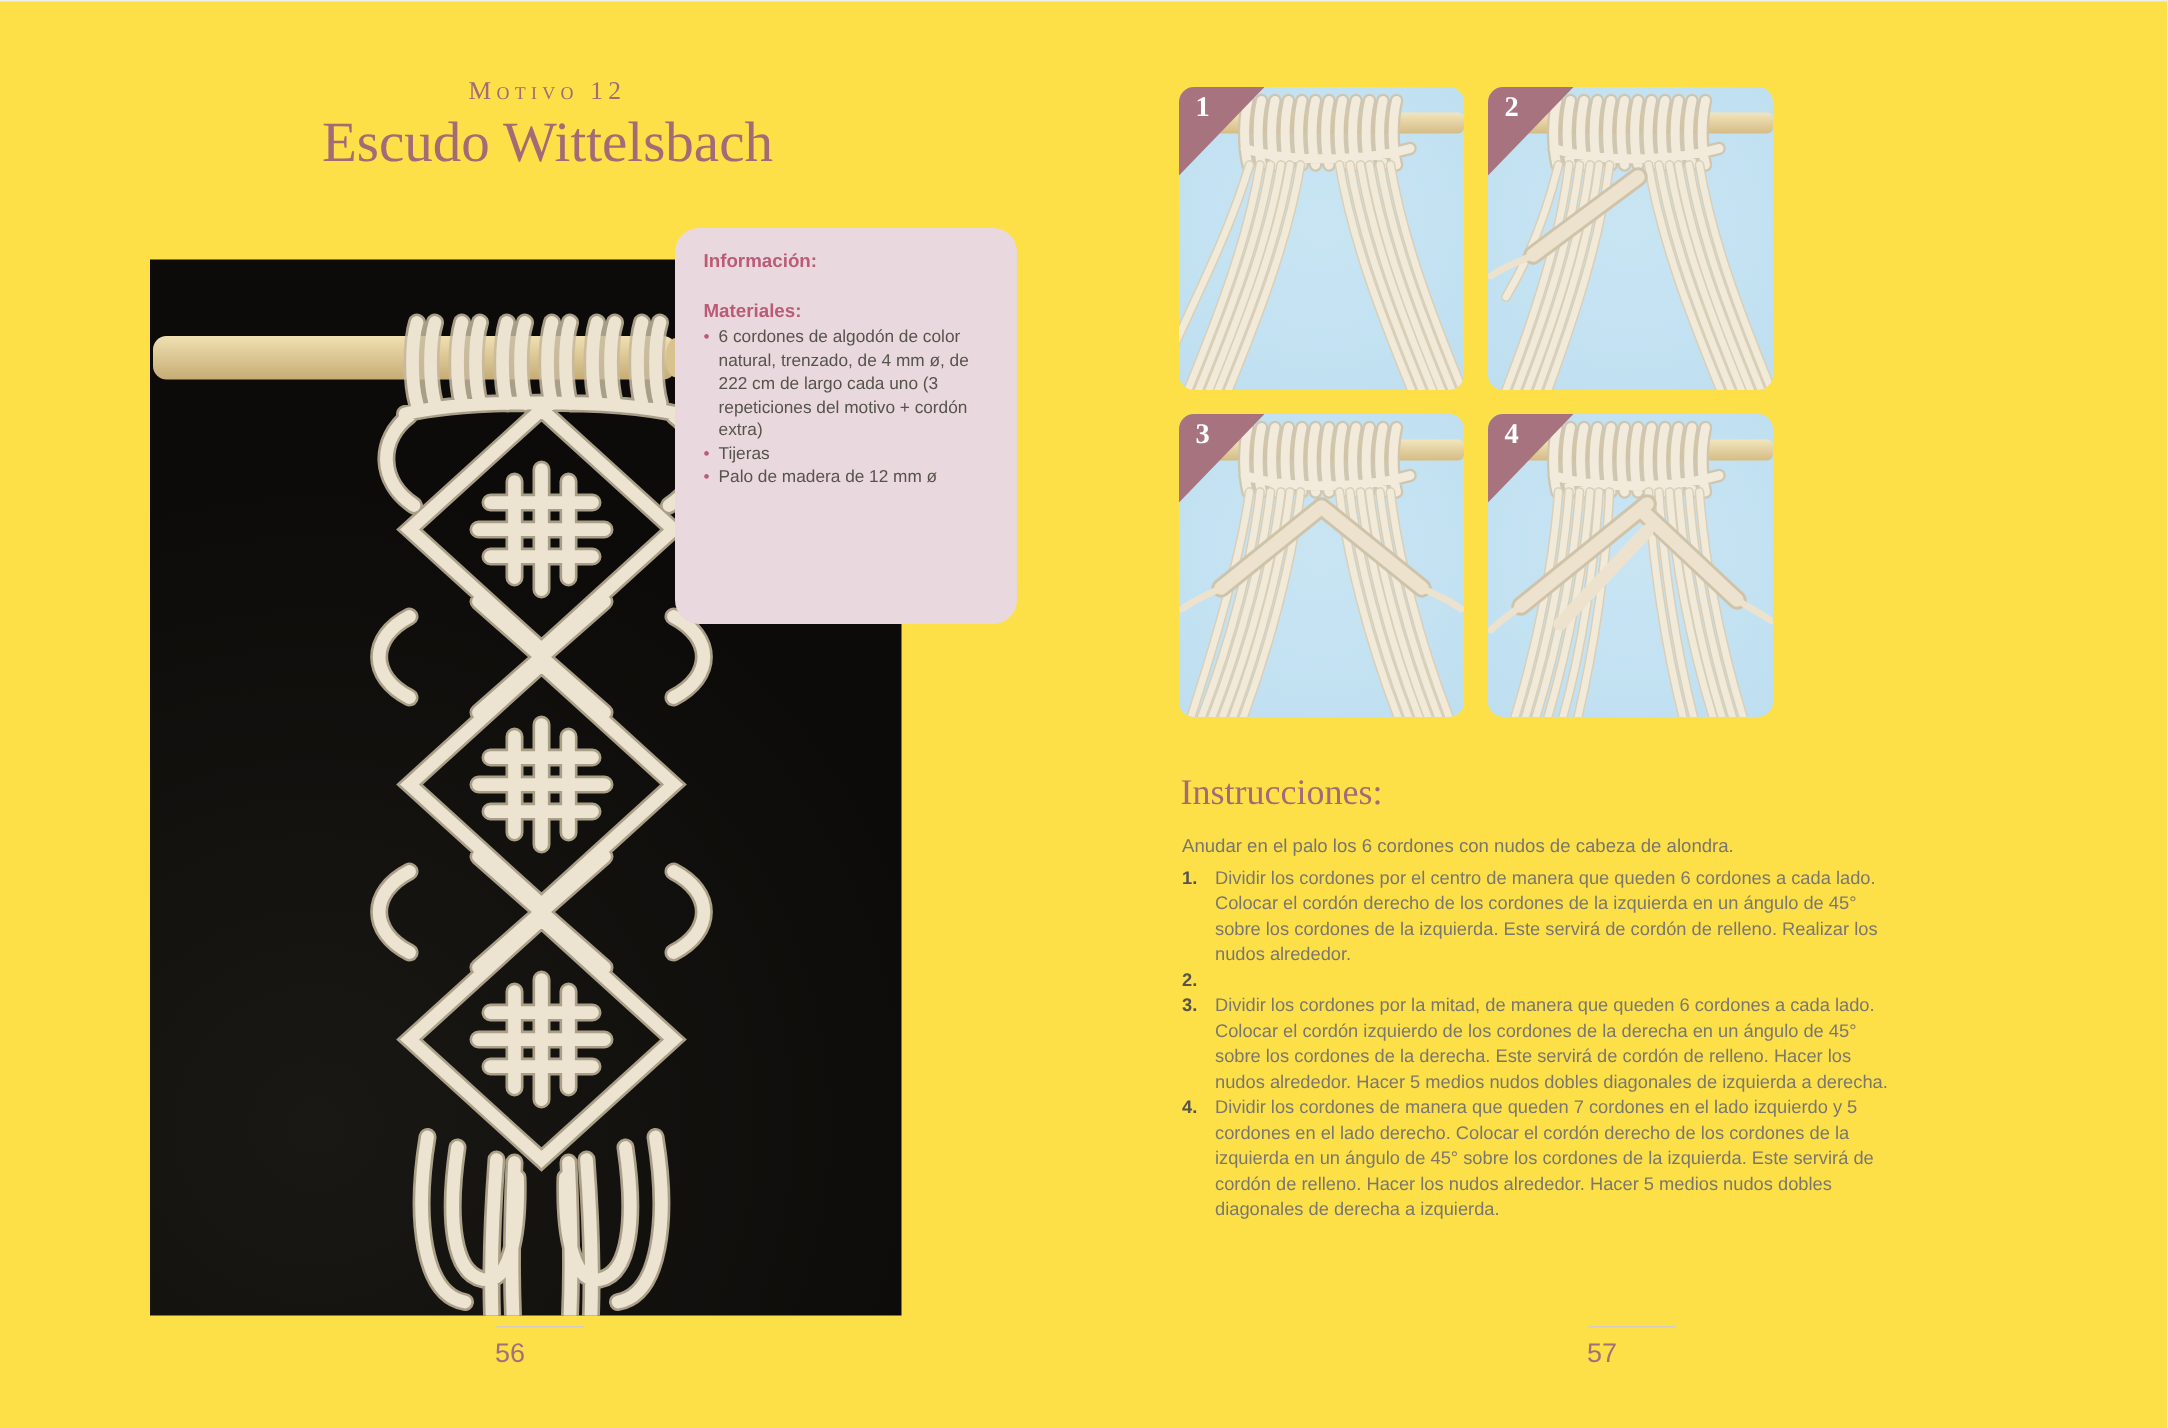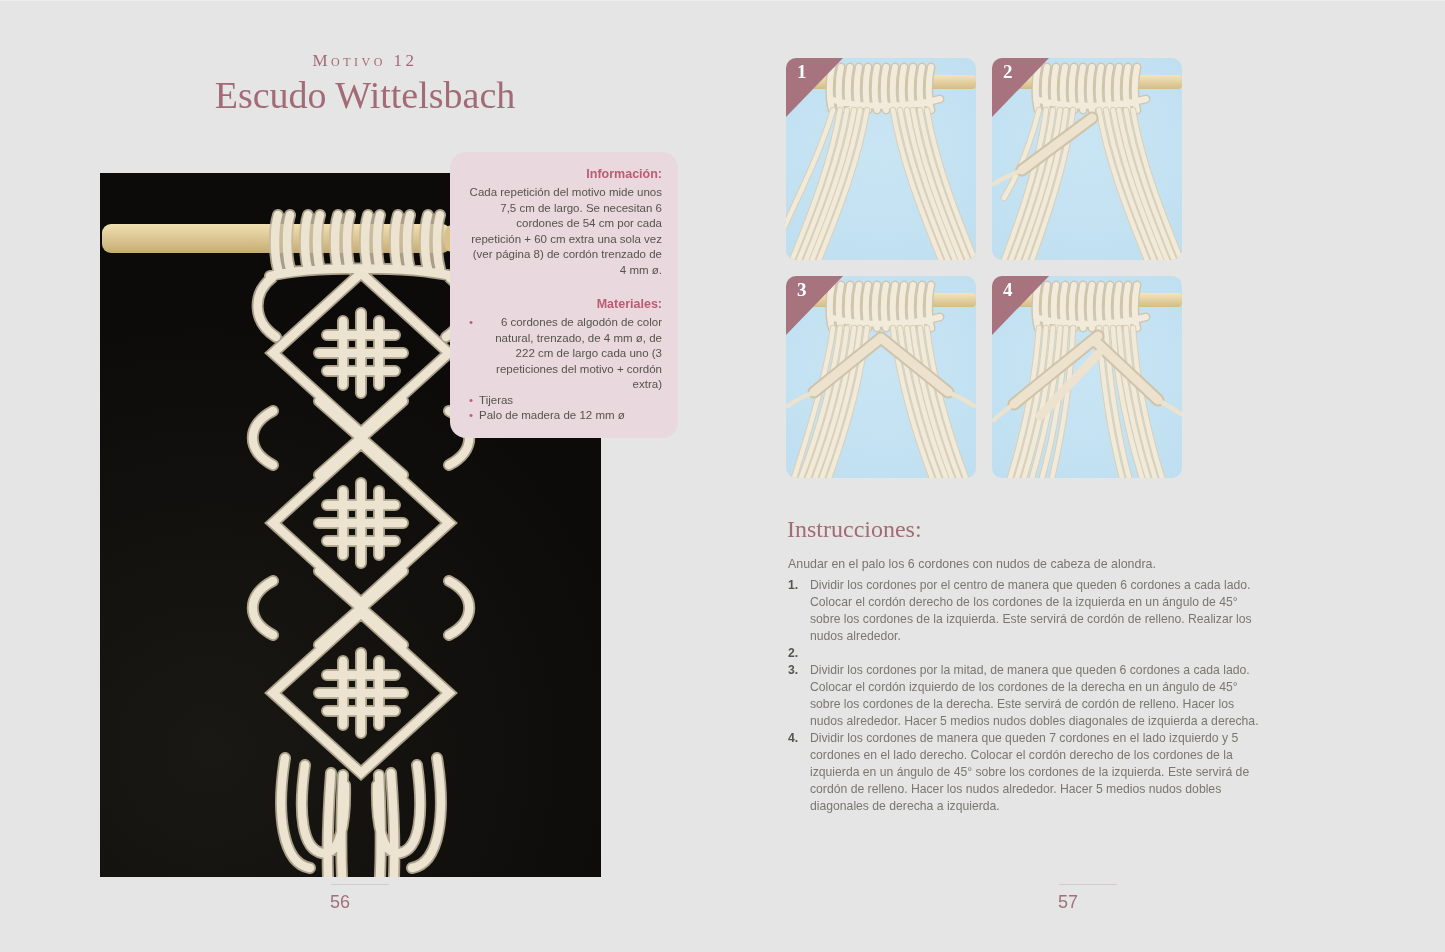--- a/index.html
+++ b/index.html
@@ -1,17 +1,17 @@
 <!DOCTYPE html>
 <html><head>
 <meta charset="utf-8">
 <style>
   html,body{margin:0;padding:0;background:#ffffff;}
   .spread{
-    position:relative;width:1445px;height:952px;background:#e5e5e5;
+    position:relative;width:1445px;height:952px;background:#fde047;
     font-family:"Liberation Sans", sans-serif;overflow:hidden;
     border-top:1px solid #eeecec;
   }
   
   .kicker{
     position:absolute;left:100px;top:50px;width:530px;text-align:center;
     font-family:"Liberation Serif", serif;font-variant:small-caps;
     letter-spacing:3.5px;font-size:17px;color:#a26b76;
   }
   .page-title{
@@ -21,21 +21,21 @@
   }
   .main-photo{
     position:absolute;left:100px;top:172px;width:501px;height:704px;
     background:radial-gradient(circle at 22% 82%, #1a1814, #0c0b09 62%);
     z-index:1;
   }
   .main-photo svg{display:block;width:501px;height:704px;}
   .info-box{
     position:absolute;left:450px;top:151px;width:228px;min-height:264px;
     background:#e9d8dd;border-radius:16px;box-sizing:border-box;
-    padding:15px 16px 14px 19px;z-index:5;text-align:right;
+    padding:15px 16px 14px 19px;z-index:5;
   }
   .info-h{margin:0 0 4px 0;font-size:12.5px;font-weight:bold;color:#bb5c76;}
   .info-h.mat{margin-top:19px;}
   .info-p{margin:0;font-size:11.5px;line-height:15.5px;color:#56534d;}
   .mat-list{margin:2px 0 0 0;padding:0;list-style:none;}
   .mat-item{display:flex;gap:6px;font-size:11.5px;line-height:15.5px;color:#56534d;}
   .mat-item .bullet{color:#bb5c76;flex:0 0 auto;}
   .pn-line{position:absolute;height:1px;background:#d3caca;width:58px;}
   .pn-line.left{left:331px;top:883px;}
   .pn-line.right{left:1059px;top:883px;}
@@ -149,21 +149,20 @@
         M279,602C281,645 281,680 280,704 M291,600C294,640 295,672 294,704
         M205,592C198,640 202,676 222,680C240,683 246,650 245,612
         M317,592C324,640 320,676 300,680C282,683 276,650 277,612
         M185,585C176,640 182,690 210,695
         M337,585C346,640 340,690 312,695"></path>
     </svg>
   </figure>
 
   <aside class="info-box">
     <h4 class="info-h">Información:</h4>
-    <p class="info-p">Cada repetición del motivo mide unos 7,5 cm de largo. Se necesitan 6 cordones de 54 cm por cada repetición + 60 cm extra una sola vez (ver página 8) de cordón trenzado de 4 mm ø.</p>
     <h4 class="info-h mat">Materiales:</h4>
     <ul class="mat-list">
       <li class="mat-item">
         <span class="bullet">•</span>
         <span>6 cordones de algodón de color natural, trenzado, de 4 mm ø, de 222 cm de largo cada uno (3 repeticiones del motivo + cordón extra)</span>
       </li>
       <li class="mat-item">
         <span class="bullet">•</span>
         <span>Tijeras</span>
       </li>

